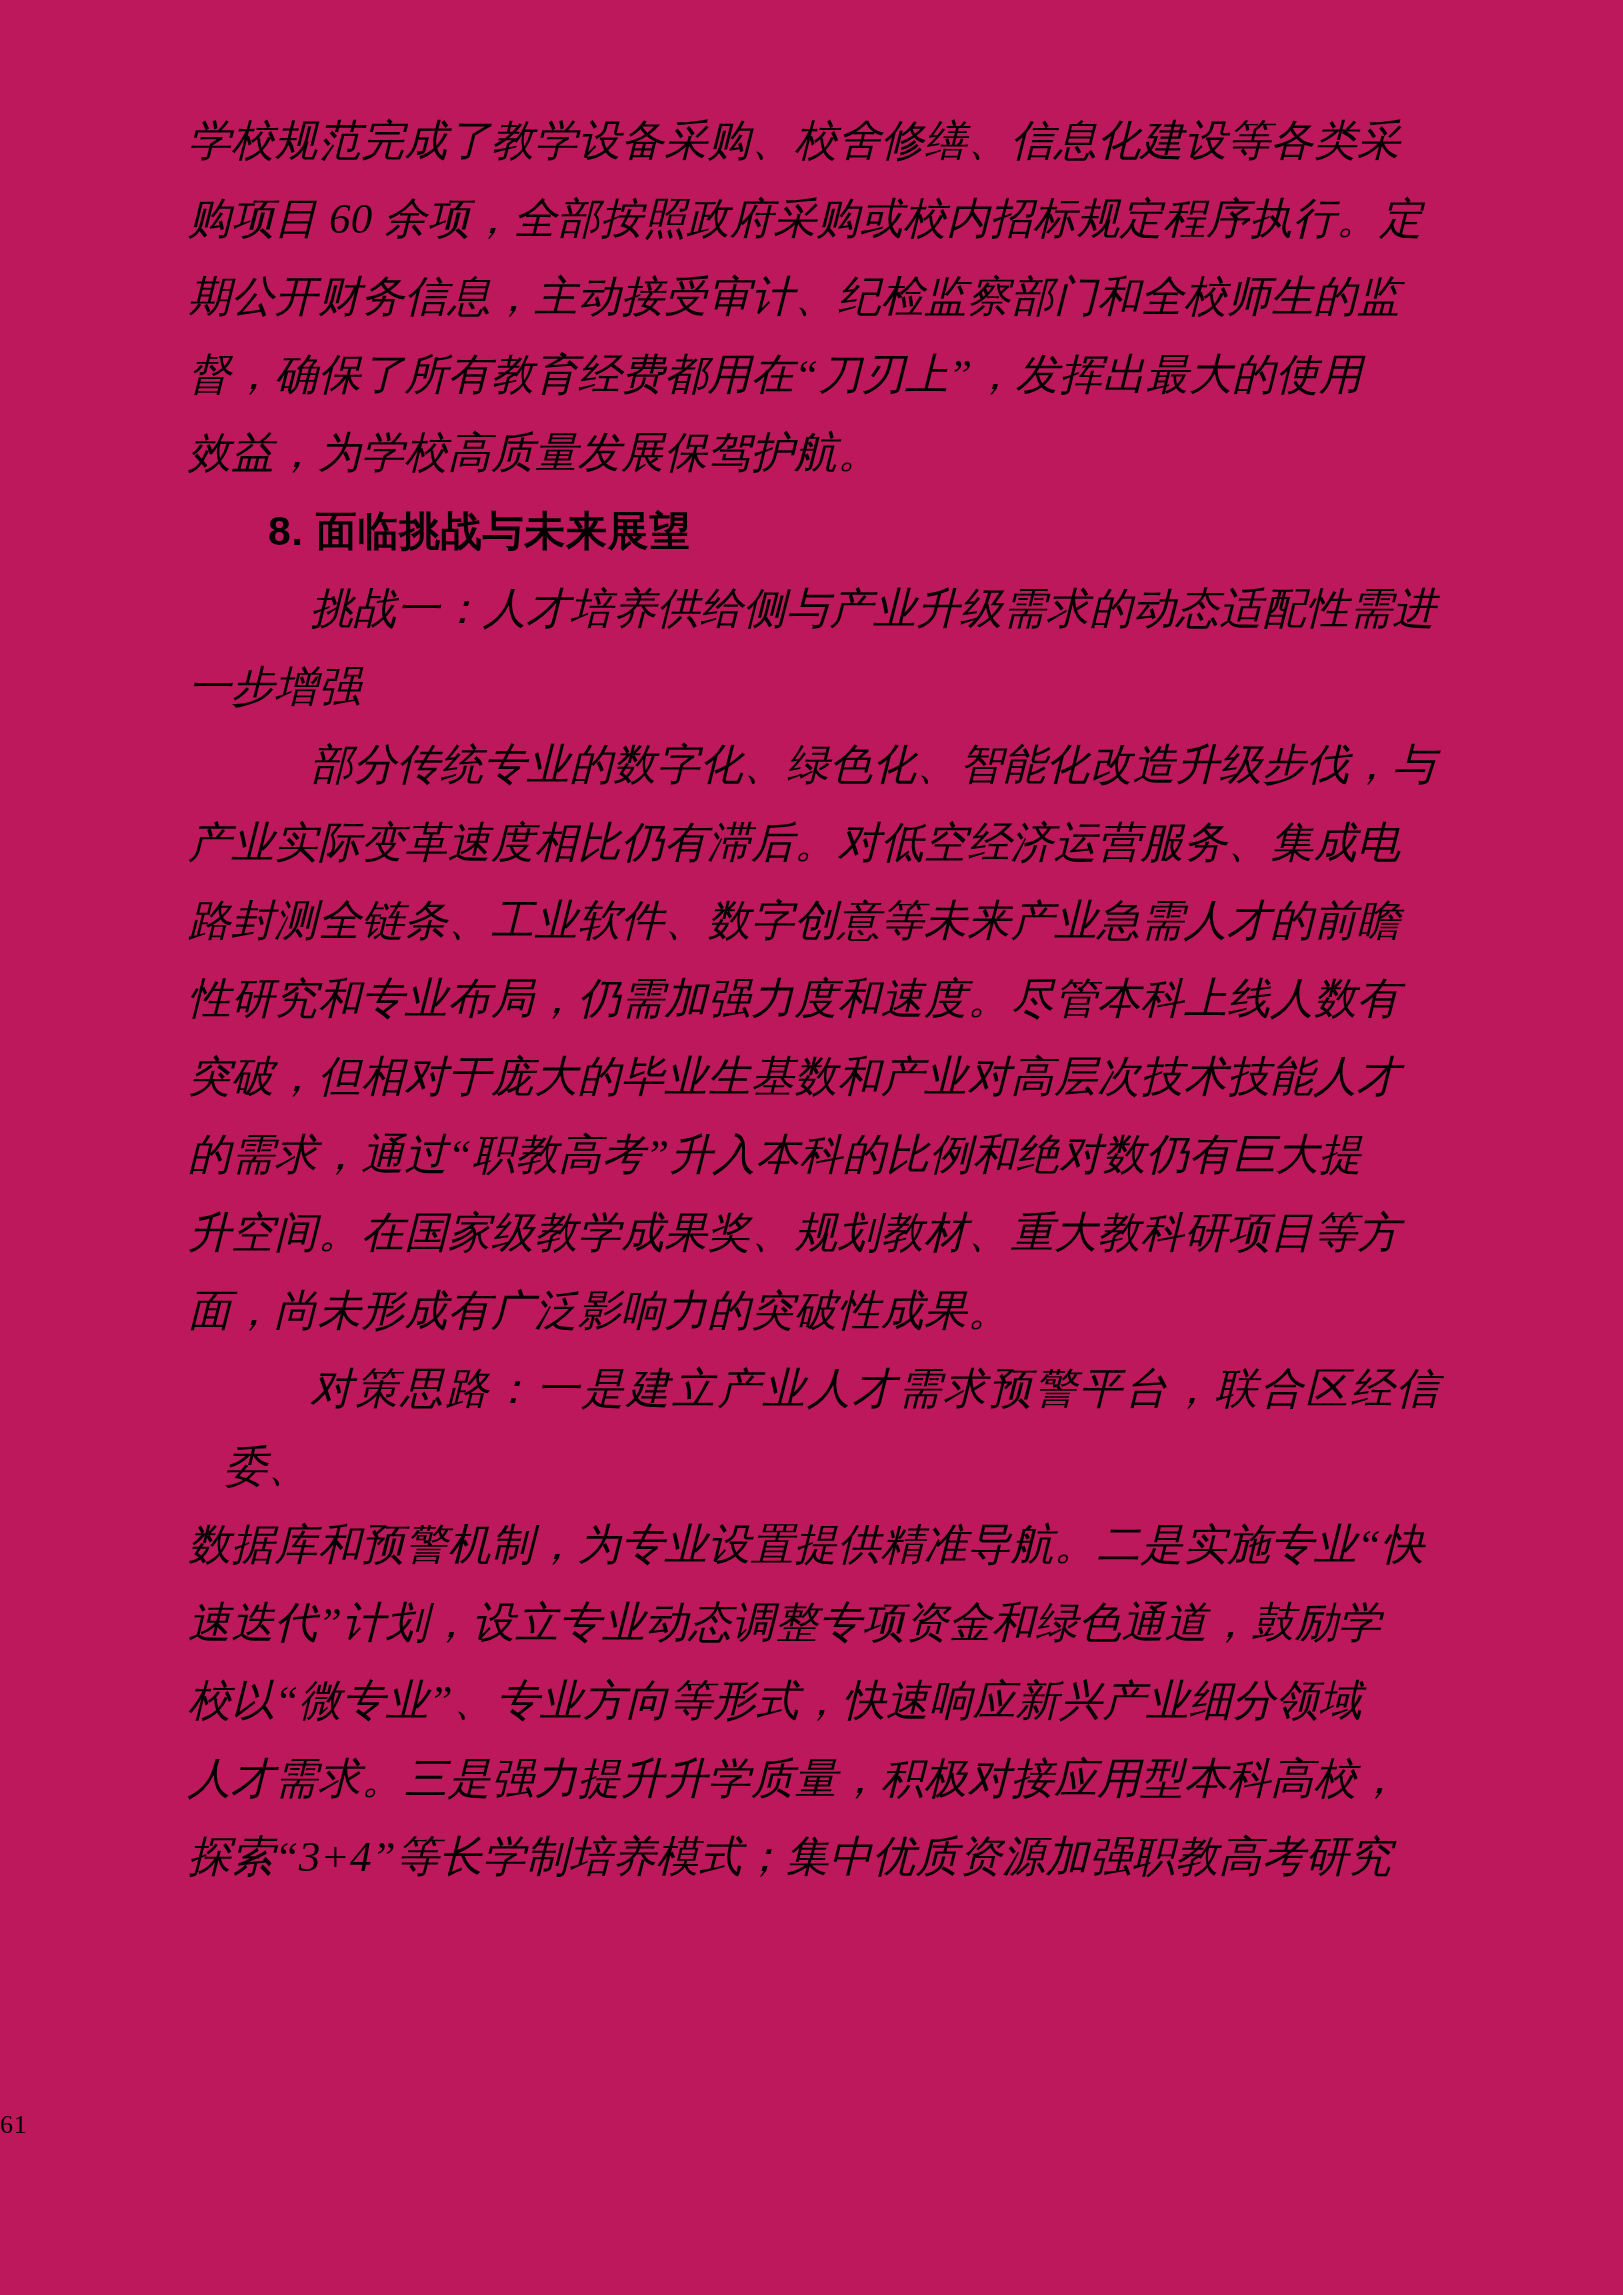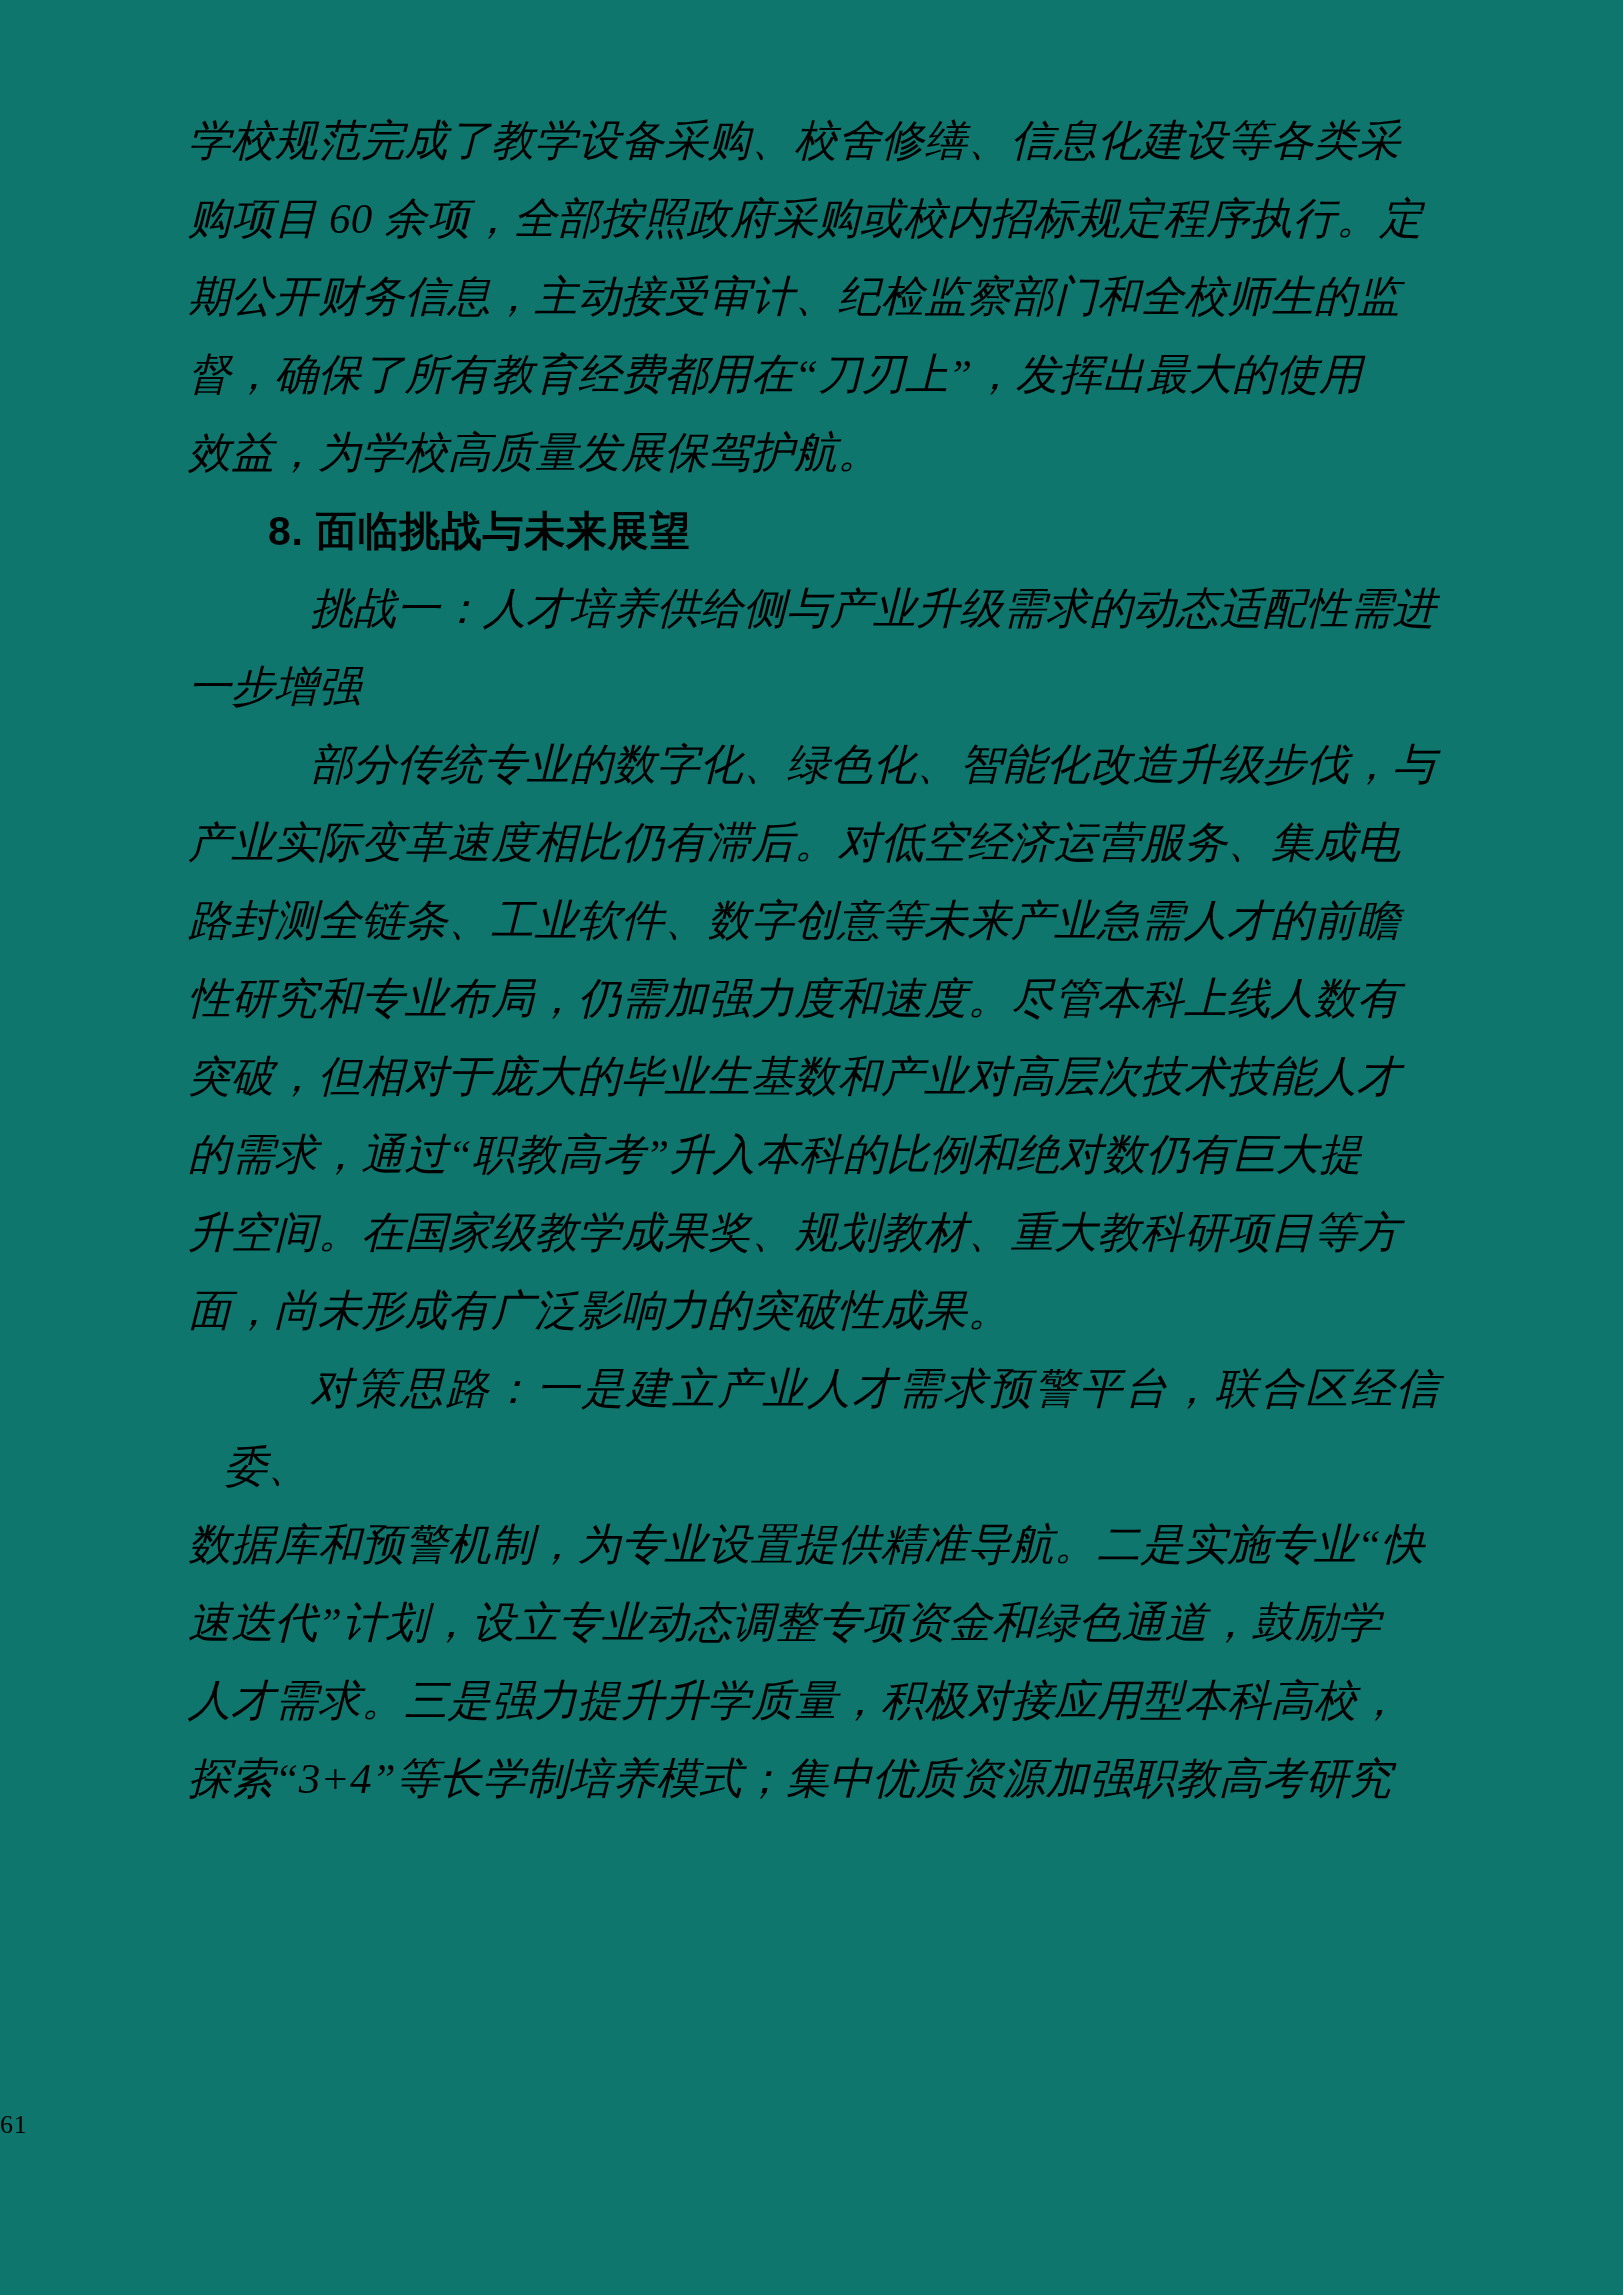--- a/index.html
+++ b/index.html
@@ -8,21 +8,21 @@
     padding: 0;
     background: #ffffff;
   }
   body {
     font-family: "Liberation Serif", "DejaVu Serif", serif;
   }
   .page {
     position: relative;
     width: 1623px;
     height: 2295px;
-    background: #0f766e;
+    background: #be185d;
     box-sizing: border-box;
     overflow: hidden;
   }
   .content {
     position: absolute;
     left: 188px;
     top: 102px;
     width: 1251px;
   }
 
@@ -94,20 +94,21 @@
     <p class="para">路封测全链条、工业软件、数字创意等未来产业急需人才的前瞻</p>
     <p class="para">性研究和专业布局，仍需加强力度和速度。尽管本科上线人数有</p>
     <p class="para">突破，但相对于庞大的毕业生基数和产业对高层次技术技能人才</p>
     <p class="para">的需求，通过“职教高考”升入本科的比例和绝对数仍有巨大提</p>
     <p class="para">升空间。在国家级教学成果奖、规划教材、重大教科研项目等方</p>
     <p class="para">面，尚未形成有广泛影响力的突破性成果。</p>
 
     <p class="para indent">对策思路：一是建立产业人才需求预警平台，联合区经信委、</p>
     <p class="para">数据库和预警机制，为专业设置提供精准导航。二是实施专业“快</p>
     <p class="para">速迭代”计划，设立专业动态调整专项资金和绿色通道，鼓励学</p>
+    <p class="para">校以“微专业”、专业方向等形式，快速响应新兴产业细分领域</p>
     <p class="para">人才需求。三是强力提升升学质量，积极对接应用型本科高校，</p>
     <p class="para">探索“3+4”等长学制培养模式；集中优质资源加强职教高考研究</p>
 
   </div>
 
   <div class="page-number">61</div>
 </div>
 
 
 </body></html>

